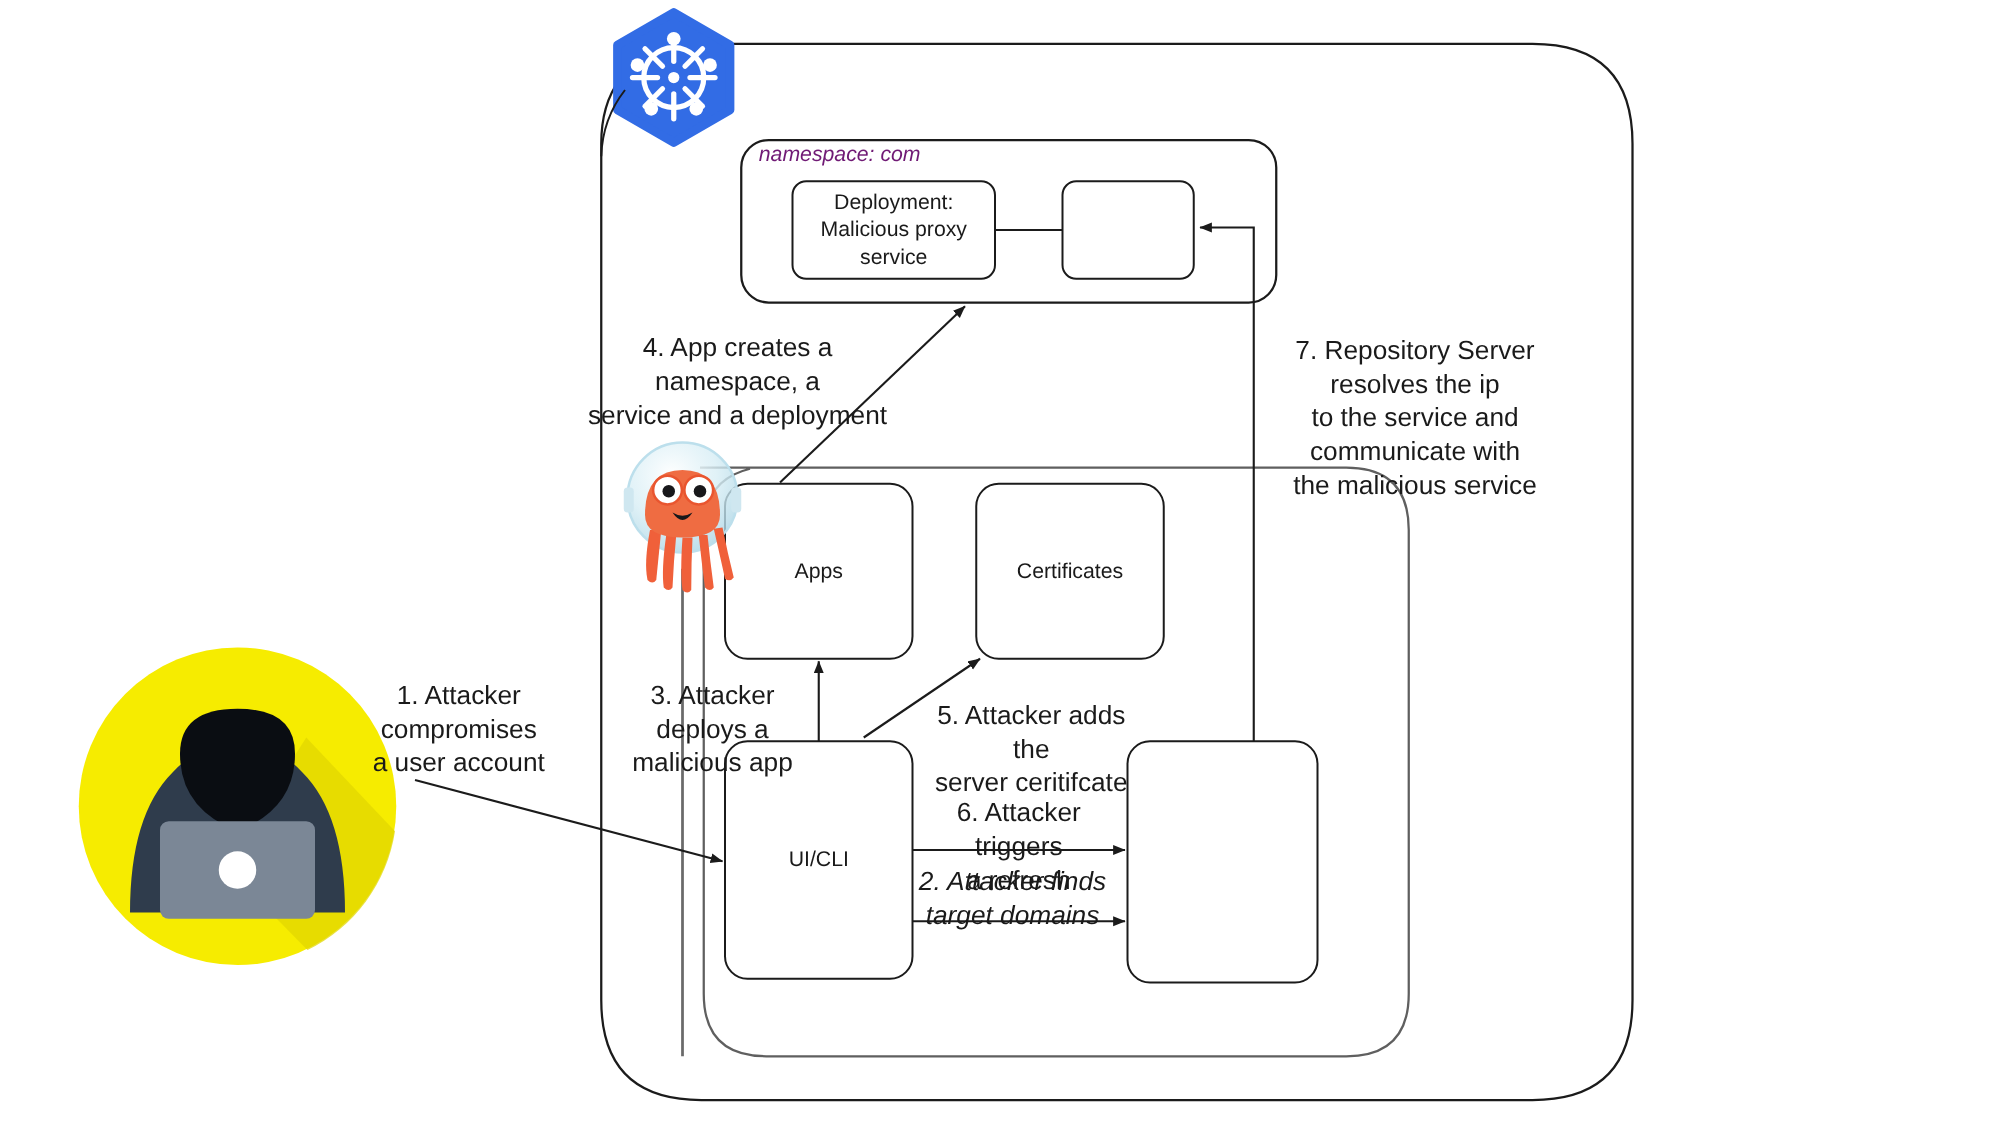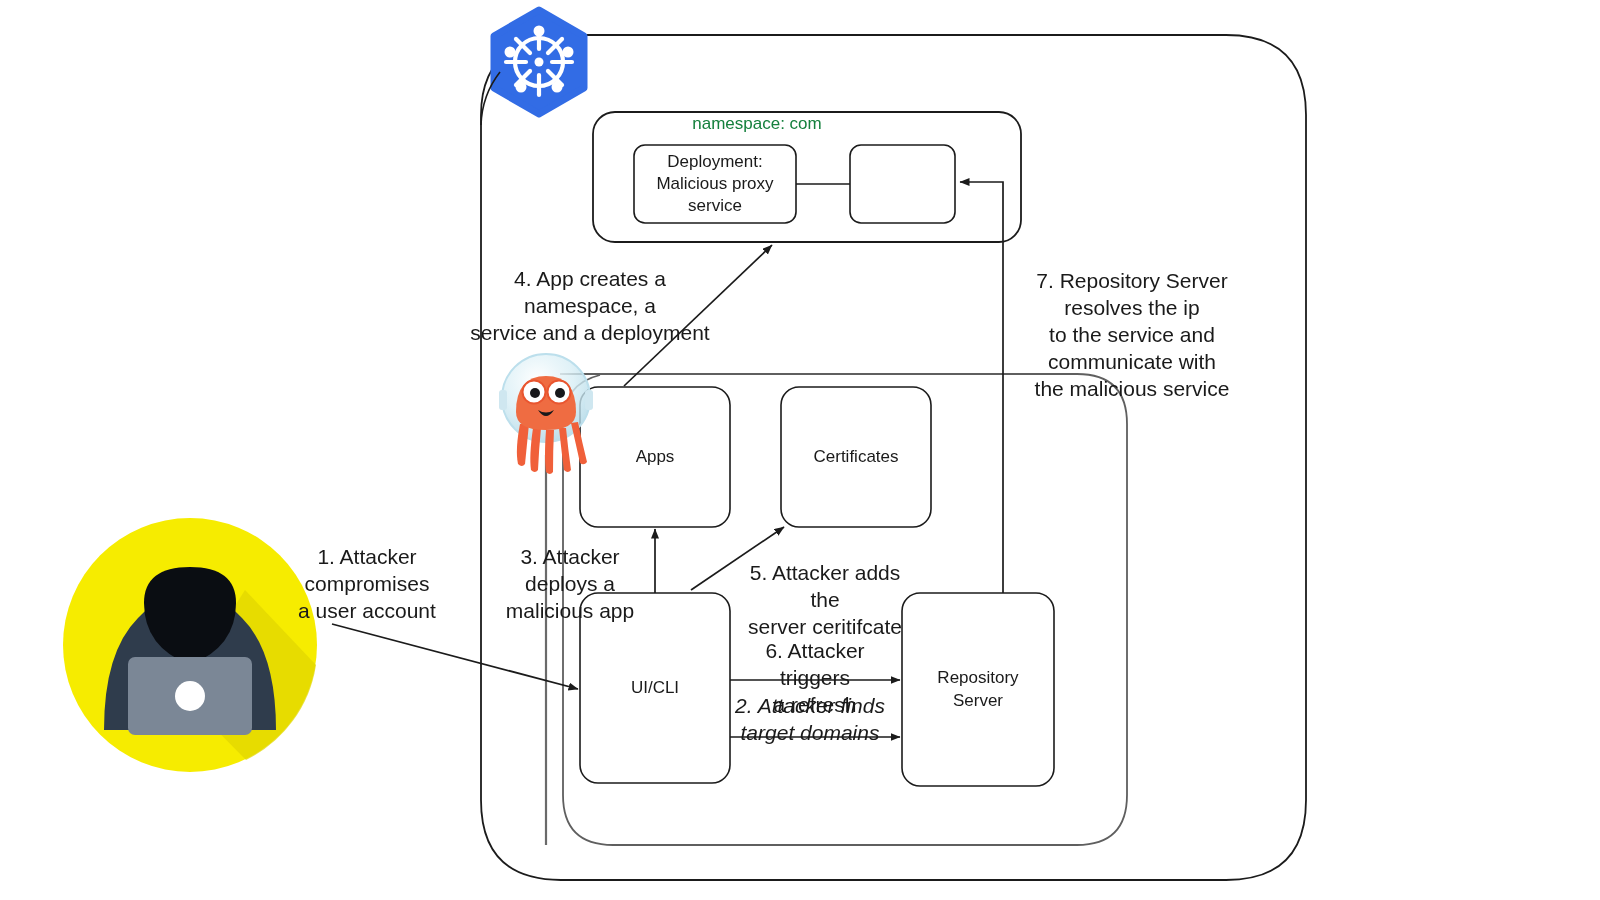--- a/index.html
+++ b/index.html
@@ -37,23 +37,24 @@
   .flow-label {
     position: absolute;
     text-align: center;
     color: #1a1a1a;
     font-size: 21px;
     line-height: 1.28;
     white-space: pre-line;
   }
   .ns-title {
     position: absolute;
-    color: #15803d;
+    color: #701a75;
     font-size: 17px;
-    text-align: center;
+    text-align: left;
+    font-style: italic;
   }
 </style>
 </head>
 <body>
 
 <div id="canvas">
 
   <svg class="layer" viewBox="0 0 1600 900">
     <defs>
       <marker id="arrow" markerWidth="12" markerHeight="12" refX="9.5" refY="4" orient="auto" markerUnits="userSpaceOnUse">
@@ -169,22 +170,20 @@
 Malicious proxy
 service</div>
 
 
   <div class="node-label" style="left:580px; top:387px; width:150px; height:140px;">Apps</div>
 
   <div class="node-label" style="left:781px; top:387px; width:150px; height:140px;">Certificates</div>
 
   <div class="node-label" style="left:580px; top:593px; width:150px; height:190px;">UI/CLI</div>
 
-  <div class="node-label" style="left:902px; top:593px; width:152px; height:193px;">Repository
-Server</div>
 
   <div class="flow-label" style="left:274px; top:544px; width:186px;text-align:center;">1. Attacker compromises
 a user account</div>
 
   <div class="flow-label" style="left:729px; top:693px; width:162px;font-style:italic;">2. Attacker finds
 target domains</div>
 
   <div class="flow-label" style="left:485px; top:544px; width:170px;">3. Attacker deploys a
 malicious app</div>
 

